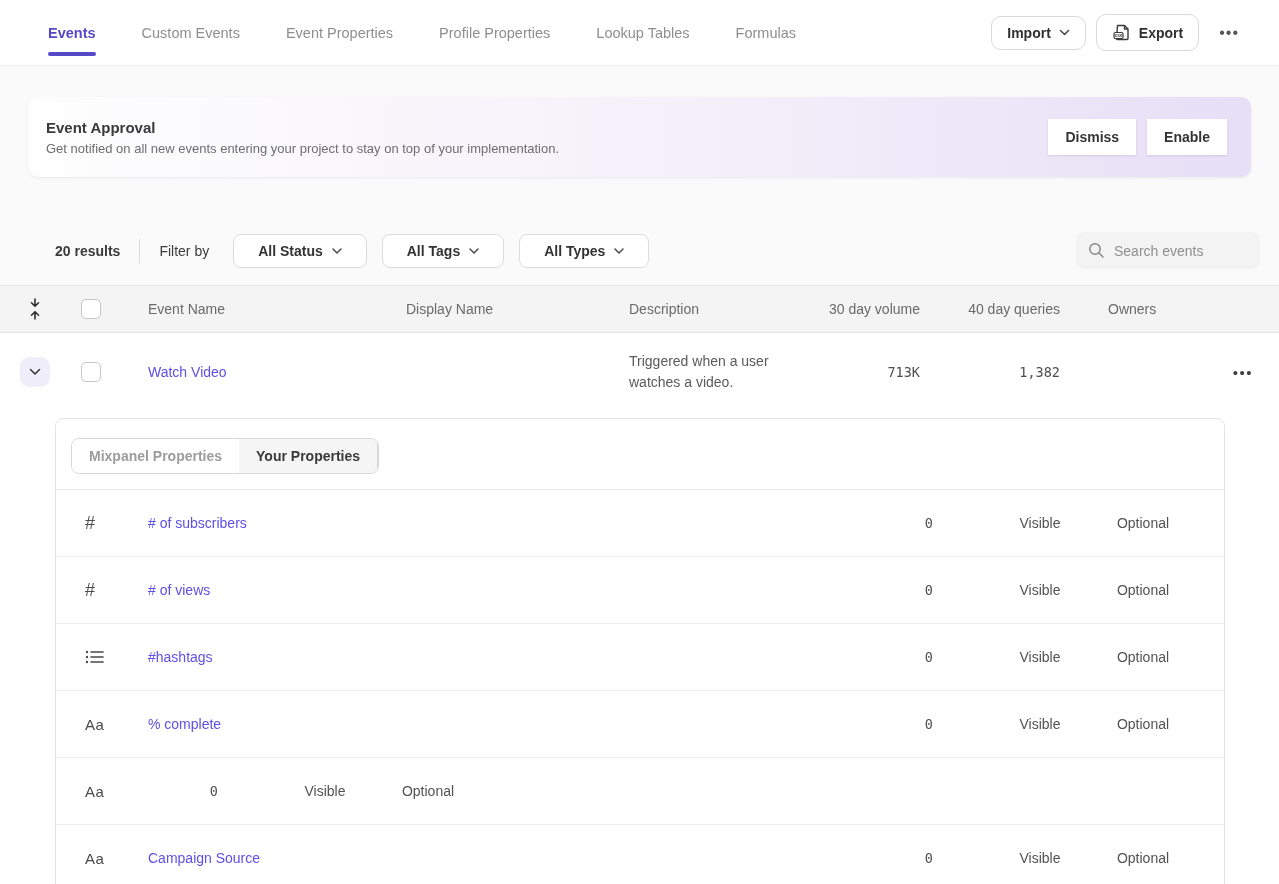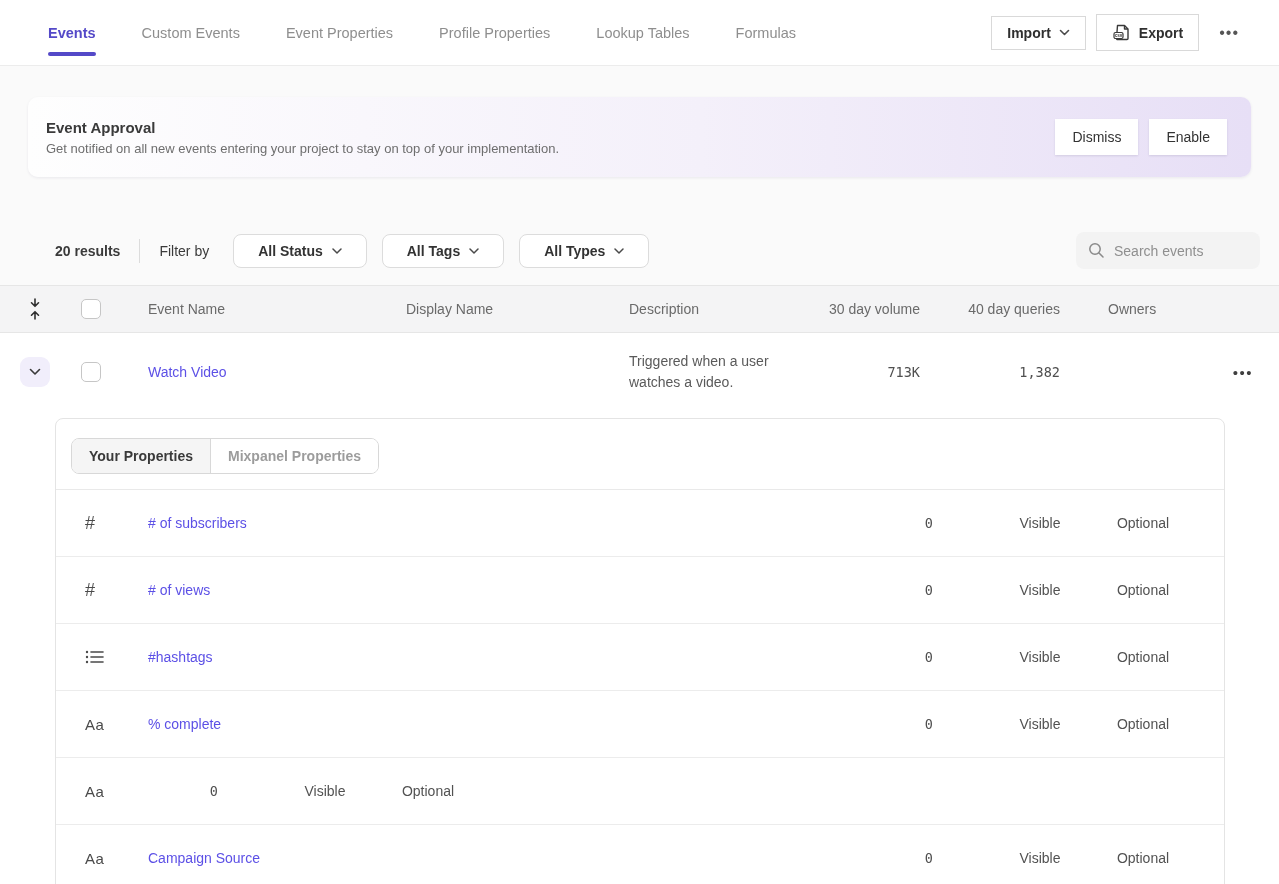--- a/index.html
+++ b/index.html
@@ -10,36 +10,36 @@
   
   .topbar { height:66px; background:#fff; border-bottom:1px solid #ececec;
             display:flex; align-items:center; justify-content:space-between; padding:0 36px 0 48px; }
   .nav-tabs { display:flex; align-items:center; gap:46px; }
   .nav-tab { position:relative; font-size:14.5px; color:#8e8e8e; cursor:pointer; white-space:nowrap; }
   .nav-tab.active { color:var(--accent,#5449c8); font-weight:bold; }
   .nav-tab .underline { position:absolute; left:0; right:0; bottom:-15px; height:4px;
                         background:var(--accent,#5449c8); border-radius:3px; }
   .topbar-actions { display:flex; align-items:center; gap:10px; }
   .btn { display:inline-flex; align-items:center; gap:8px; background:#fff; border:1px solid #d9d9d9;
-         border-radius:0; padding:8px 15px; font-size:14px; font-weight:bold; color:#2f2f2f;
+         border-radius:10px; padding:8px 15px; font-size:14px; font-weight:bold; color:#2f2f2f;
          font-family:inherit; cursor:pointer; }
   .more-btn { background:none; border:none; font-size:16px; letter-spacing:1px; color:#555;
               cursor:pointer; padding:6px 4px 6px 10px; font-family:inherit; }
 
   
   .upper { height:219px; background:var(--page_bg,#fafafa); }
   .banner { margin:0 28px; position:relative; top:31px; height:80px; border-radius:10px;
             background:linear-gradient(90deg,#fefefe 0%,#f4f0fa 55%,var(--banner_tint,#e7dff6) 100%);
             box-shadow:0 1px 3px rgba(40,30,80,0.08);
             display:flex; align-items:center; justify-content:space-between; padding:0 24px 0 18px; }
   .banner-title { font-size:15px; font-weight:bold; color:#3a3a3a; margin-bottom:5px; }
   .banner-desc { font-size:13px; color:#6e6e6e; }
   .banner-actions { display:flex; gap:11px; }
   .banner-btn { background:#fff; border:none; border-radius:0; padding:10px 17px; font-size:14px;
-                font-weight:normal; color:#333; font-family:inherit; cursor:pointer;
+                font-weight:bold; color:#333; font-family:inherit; cursor:pointer;
                 box-shadow:0 1px 2px rgba(40,30,80,0.12); }
 
   .filter-bar { position:relative; top:86px; display:flex; align-items:center;
                 padding-left:55px; padding-right:19px; height:37px; }
   .results { font-size:14px; font-weight:bold; color:#3a3a3a; }
   .vdivider { width:1px; height:24px; background:#dcdcdc; margin:0 19px; }
   .filter-by { font-size:14px; color:#3a3a3a; margin-right:24px; }
   .dropdown { display:inline-flex; align-items:center; gap:9px; background:#fff; border:1px solid #dcdcdc;
               border-radius:8px; padding:8px 24px; font-size:14px; font-weight:bold; color:#333;
               font-family:inherit; cursor:pointer; margin-right:15px; }
@@ -239,22 +239,22 @@
     <div class="col-queries mono">1,382</div>
     <div class="col-owners"></div>
     <div class="col-actions">
       <button class="row-more">•••</button>
     </div>
   </div>
 
   <div class="panel">
     <div class="panel-tabs-row">
       <div class="seg">
+        <div class="seg-tab">Mixpanel Properties</div>
         <div class="seg-tab active">Your Properties</div>
-        <div class="seg-tab">Mixpanel Properties</div>
       </div>
     </div>
 
     <div class="prop-row">
       <div class="prop-icon">
           <span class="glyph-hash">#</span>
         </div>
       <a class="prop-name"># of subscribers</a>
       <div class="prop-value mono">0</div>
       <div class="prop-vis">Visible</div>

